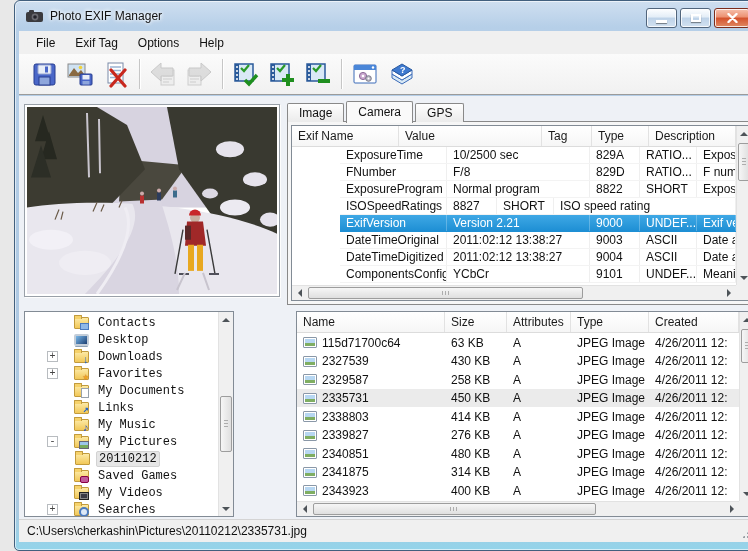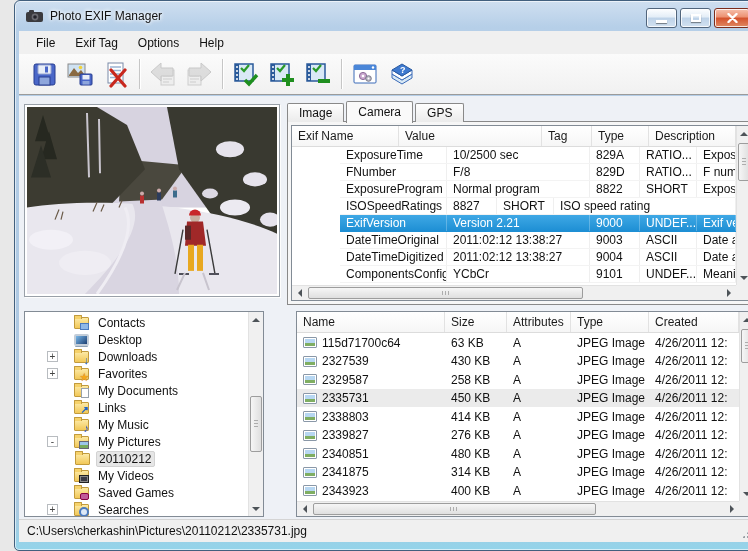--- a/index.html
+++ b/index.html
@@ -60,21 +60,21 @@
 .a-dn{width:0;height:0;border-left:4px solid transparent;border-right:4px solid transparent;border-top:4px solid #4d5358;}
 .a-lf{width:0;height:0;border-top:4px solid transparent;border-bottom:4px solid transparent;border-right:4px solid #4d5358;}
 .a-rt{width:0;height:0;border-top:4px solid transparent;border-bottom:4px solid transparent;border-left:4px solid #4d5358;}
 .vthumb{position:absolute;left:1px;right:1px;border:1px solid #9d9d9d;border-radius:2px;background:linear-gradient(90deg,#f6f6f6,#dfdfdf);}
 .vthumb::after{content:"";position:absolute;left:3px;right:3px;top:50%;margin-top:-4px;height:7px;
  background:repeating-linear-gradient(180deg,#adadad 0 1px,transparent 1px 3px);}
 .hthumb{position:absolute;top:1px;bottom:1px;border:1px solid #9d9d9d;border-radius:2px;background:linear-gradient(180deg,#f6f6f6,#dfdfdf);}
 .hthumb::after{content:"";position:absolute;top:3px;bottom:3px;left:50%;margin-left:-4px;width:7px;
  background:repeating-linear-gradient(90deg,#adadad 0 1px,transparent 1px 3px);}
 
-.tree-panel{position:absolute;left:5px;top:215px;width:240px;height:206px;background:#fff;border:1px solid #828b95;}
+.tree-panel{position:absolute;left:5px;top:215px;width:210px;height:206px;background:#fff;border:1px solid #828b95;font-family:Liberation Mono, monospace;}
 .tree-inner{position:absolute;left:0;top:0;right:15px;bottom:0;overflow:hidden;padding-top:2px;}
 .trow{display:flex;align-items:center;height:17px;padding-left:22px;}
 .trow.child{padding-left:50px;}
 .expbox{width:11px;height:11px;border:1px solid #b8bcc0;background:#fff;color:#444;font-size:10px;line-height:9px;text-align:center;margin-right:16px;flex:none;}
 .expspace{width:27px;flex:none;}
 .tlabel{white-space:nowrap;padding:1px 3px;color:#111;}
 .trow.selected .tlabel{background:#e6e6e6;border:1px solid #d2d2d2;border-radius:2px;padding:0 2px;}
 
 .f-ico{width:15px;height:12px;position:relative;background:linear-gradient(180deg,#fce9a5,#f2c858);border:1px solid #c29b3d;border-radius:1px;margin-right:6px;flex:none;}
 .f-ico::before{content:"";position:absolute;top:-3px;left:-1px;width:6px;height:3px;background:#f6d26b;border:1px solid #c29b3d;border-bottom:none;border-radius:1px 1px 0 0;}
@@ -408,27 +408,27 @@
           <div class="expbox">-</div>
           <div class="f-ico ov-pic"></div>
           <span class="tlabel">My Pictures</span>
         </div>
         <div class="trow child selected">
           <div class="f-ico"></div>
           <span class="tlabel">20110212</span>
         </div>
         <div class="trow">
           <div class="expspace"></div>
+            <div class="f-ico ov-game"></div>
+          <span class="tlabel">Saved Games</span>
+        </div>
+        <div class="trow">
+          <div class="expspace"></div>
             <div class="f-ico ov-video"></div>
           <span class="tlabel">My Videos</span>
-        </div>
-        <div class="trow">
-          <div class="expspace"></div>
-            <div class="f-ico ov-game"></div>
-          <span class="tlabel">Saved Games</span>
         </div>
         <div class="trow">
           <div class="expbox">+</div>
           <div class="f-ico ov-search"></div>
           <span class="tlabel">Searches</span>
         </div>
       </div>
       <div class="vscroll full">
         <div class="sb-up">
             <div class="a-up"></div>

